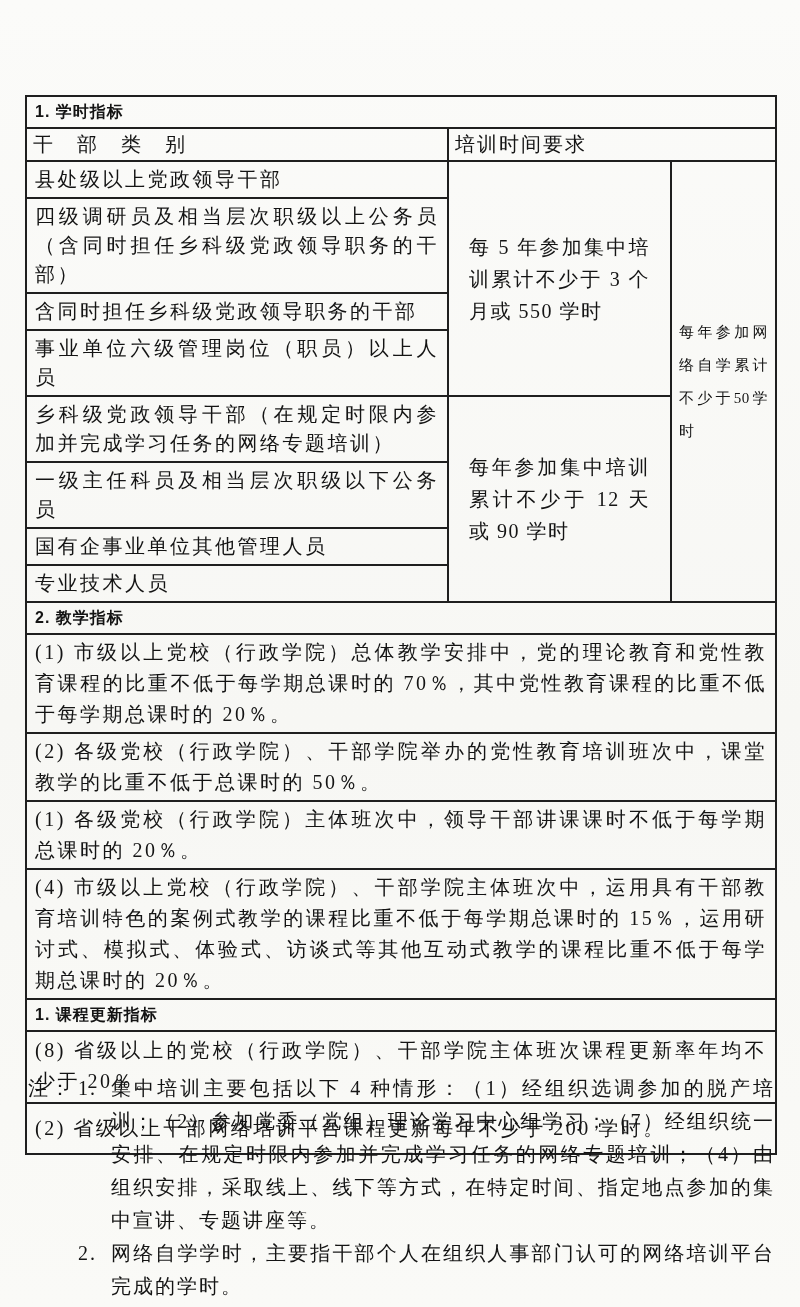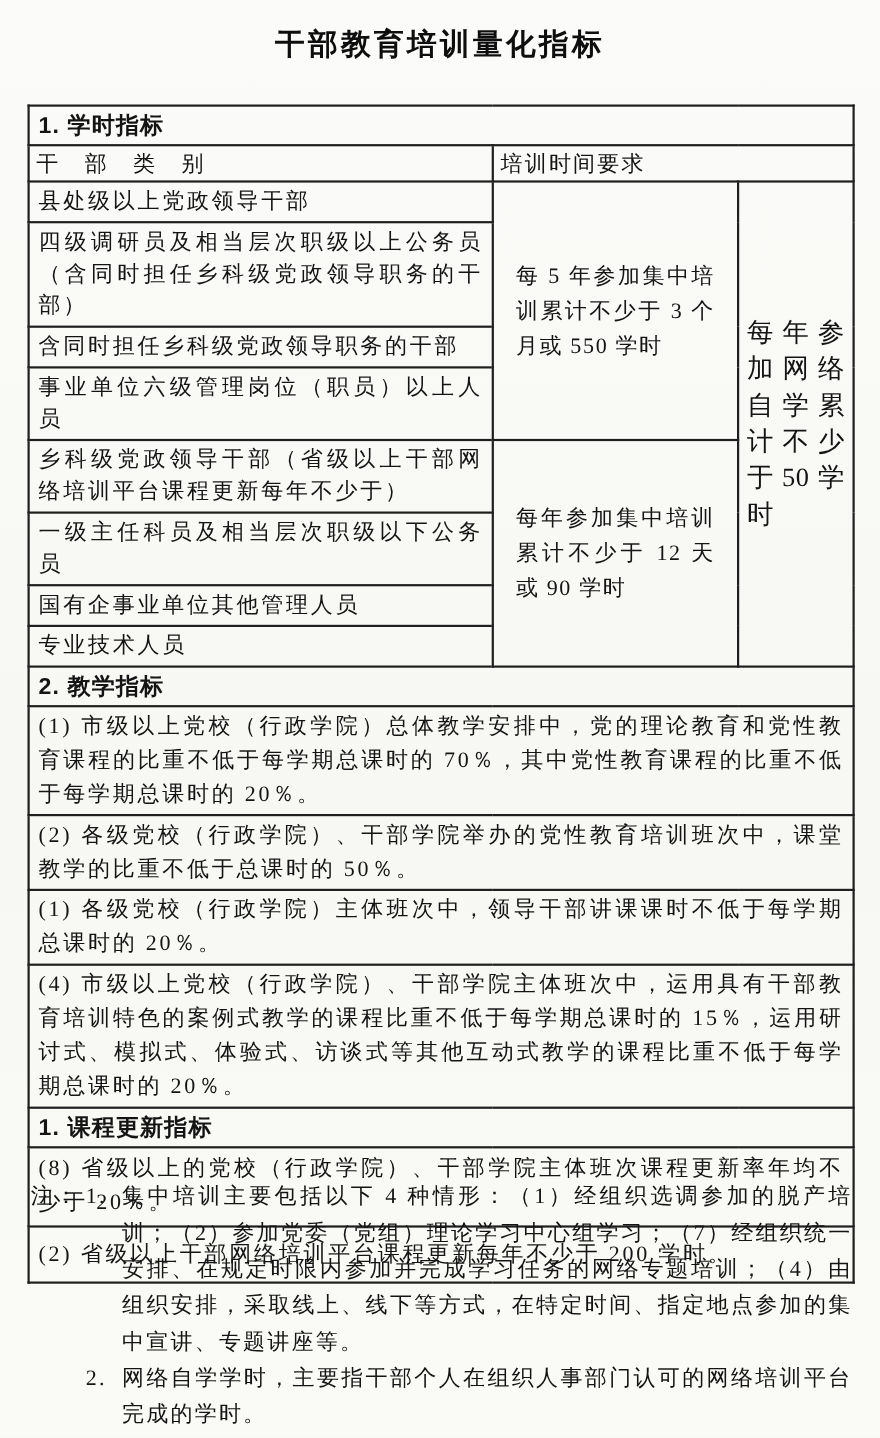--- a/index.html
+++ b/index.html
@@ -32,21 +32,21 @@
     border-collapse:collapse;
     table-layout:fixed;
   }
   table.indicators td{
     border:2.5px solid #1f1f1f;
     box-sizing:border-box;
     vertical-align:middle;
   }
   tr.sec td{
     font-family:"Liberation Sans","DejaVu Sans",sans-serif;
-    font-size:21px;
+    font-size:16px;
     font-weight:700;
     padding:3px 8px;
     height:32px;
     letter-spacing:1px;
   }
   tr.subhead td{
     text-align:left;
     font-size:20px;
     padding:2px 6px;
     height:30px;
@@ -63,21 +63,21 @@
   }
   td.mid{
     font-size:20px;
     line-height:32px;
     padding:4px 20px;
     letter-spacing:1.5px;
     text-align:justify;
     text-justify:inter-ideograph;
   }
   td.rightcol{
-    font-size:24px;
+    font-size:15px;
     line-height:33px;
     padding:4px 7px;
     letter-spacing:0.5px;
     text-align:justify;
     text-justify:inter-ideograph;
   }
   td.item{
     font-size:20px;
     line-height:31px;
     padding:2px 8px;
@@ -107,21 +107,20 @@
     flex:1;
     text-align:justify;
     text-justify:inter-ideograph;
   }
 </style>
 </head>
 <body>
 
 <div class="page">
 
-  <h1 class="doc-title">干部教育培训量化指标</h1>
 
   <table class="indicators">
     <colgroup>
       <col style="width:422px">
       <col style="width:223px">
       <col style="width:105px">
     </colgroup>
     <tbody>
       <tr class="sec">
         <td colspan="3">1. 学时指标</td>
@@ -138,21 +137,21 @@
       <tr>
         <td class="cat">四级调研员及相当层次职级以上公务员（含同时担任乡科级党政领导职务的干部）</td>
       </tr>
       <tr>
         <td class="cat">含同时担任乡科级党政领导职务的干部</td>
       </tr>
       <tr>
         <td class="cat">事业单位六级管理岗位（职员）以上人员</td>
       </tr>
       <tr>
-        <td class="cat">乡科级党政领导干部（省级以上干部网络培训平台课程更新每年不少于）</td>
+        <td class="cat">乡科级党政领导干部（在规定时限内参加并完成学习任务的网络专题培训）</td>
         <td class="mid" rowspan="4">每年参加集中培训累计不少于 12 天或 90 学时</td>
       </tr>
       <tr>
         <td class="cat">一级主任科员及相当层次职级以下公务员</td>
       </tr>
       <tr>
         <td class="cat">国有企事业单位其他管理人员</td>
       </tr>
       <tr>
         <td class="cat">专业技术人员</td>

